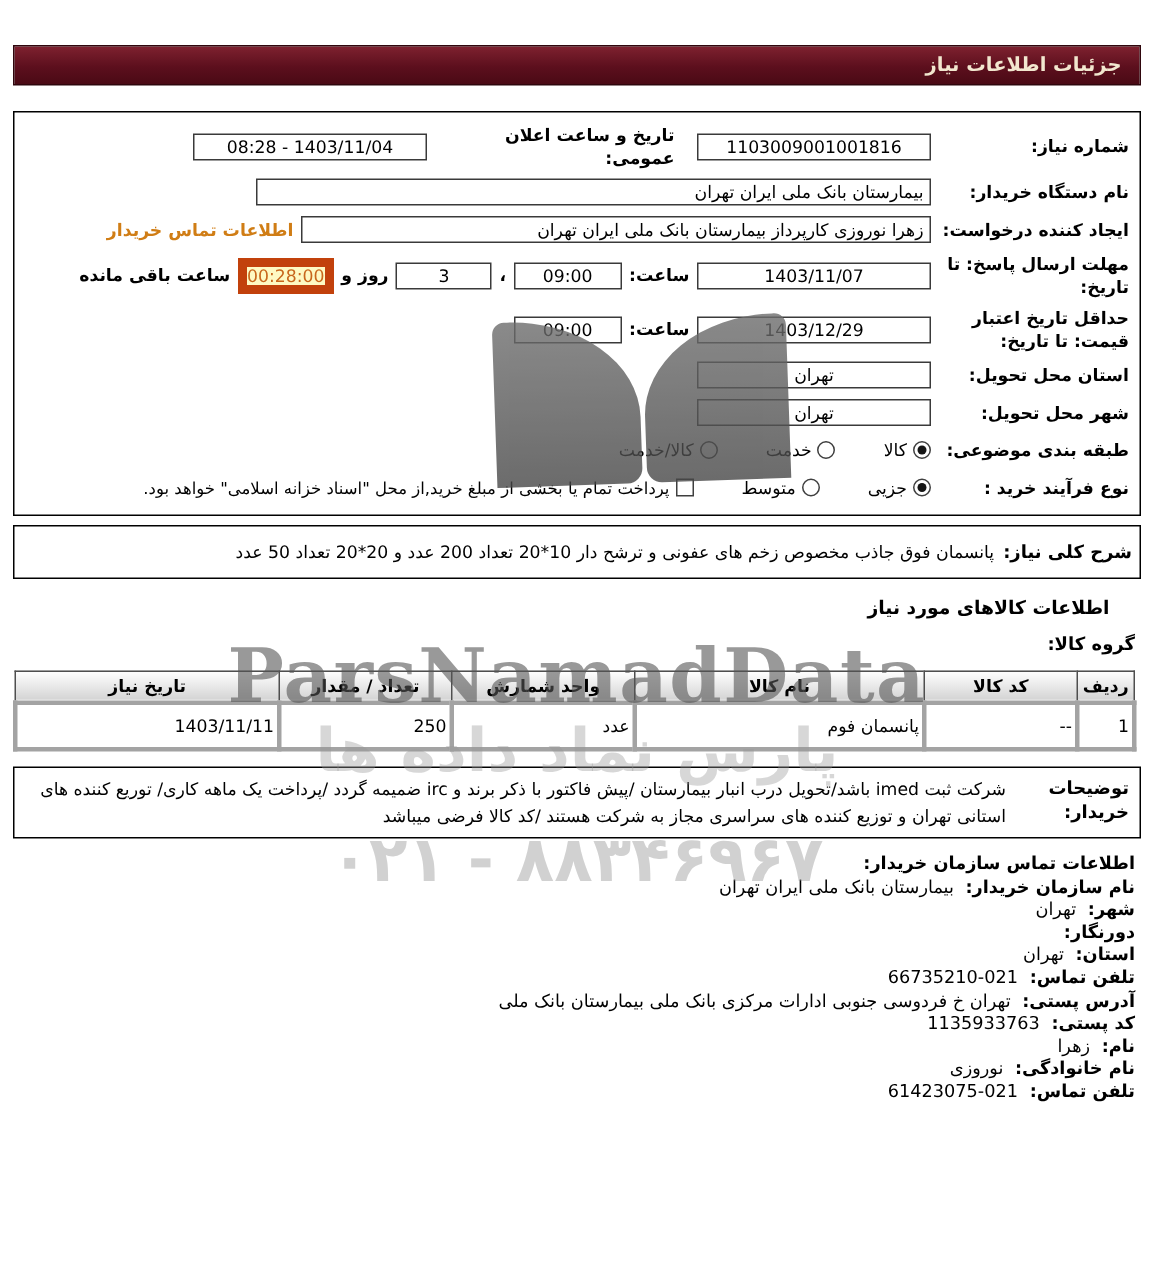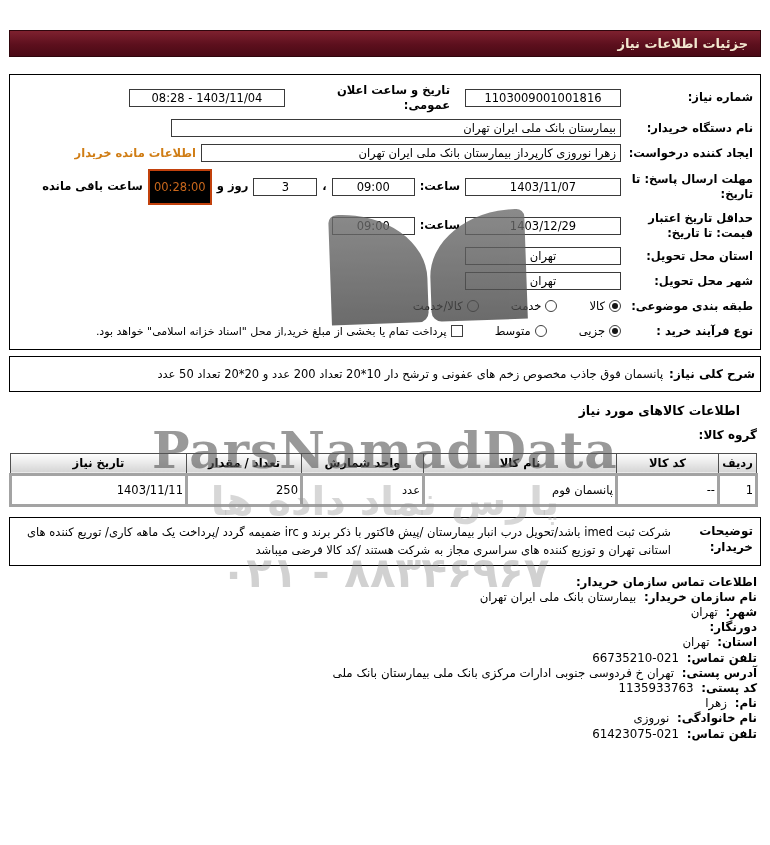--- a/index.html
+++ b/index.html
@@ -7,22 +7,22 @@
   body{height:845px;background:#fff;font-family:"DejaVu Sans",sans-serif;color:#000;direction:rtl;position:relative;overflow:hidden}
   .titlebar{margin:30px 9px 0;height:27px;border:1px solid #2f060d;background:linear-gradient(180deg,#7e212f,#5c0f1d 55%,#4a0a15);color:#f2e7cf;font-weight:bold;font-size:13px;display:flex;align-items:center;padding:0 12px}
   .panel{border:1px solid #000;background:#fff;margin:17px 9px 0;padding:5px 4px}
   .row{display:flex;align-items:center;gap:5px;padding:3px 3px;min-height:25px}
   .lbl{font-weight:bold;font-size:11.5px;line-height:1.3}
   .w1{width:127px;flex:none}
   .w2{width:170px;flex:none;padding-right:10px}
   .input{border:1px solid #3a3a3a;background:#fff;height:18px;font-size:11.5px;display:flex;align-items:center;justify-content:center;padding:0 4px;flex:none}
   .txt{justify-content:flex-start}
   .ltr{direction:ltr}
-  .w156{width:156px}.w450{width:450px}.w400{width:420px}.w68{width:83px}.w64{width:64px}.w530{width:530px}
-  .remain{width:64px;height:36px;border:2px solid #c2410c;background:#000000;color:#c8671c;font-size:11.5px;display:flex;align-items:center;justify-content:center;flex:none}
+  .w156{width:156px}.w450{width:450px}.w400{width:420px}.w68{width:72px}.w64{width:64px}.w530{width:530px}
+  .remain{width:64px;height:24px;border:6px solid #c2410c;background:#fef9c3;color:#c8671c;font-size:11.5px;display:flex;align-items:center;justify-content:center;flex:none}
   .link{color:#d07d15;font-weight:bold;font-size:11.5px;cursor:pointer;white-space:nowrap}
   .radio-item{display:flex;align-items:center;gap:4px;margin-left:27px;cursor:pointer}
   .radio{width:12px;height:12px;border:1px solid #3f3f3f;border-radius:50%;background:#fff;position:relative;flex:none}
   .radio.checked::after{content:"";position:absolute;inset:2px;background:#151515;border-radius:50%}
   .checkbox{width:12px;height:12px;border:1px solid #3f3f3f;background:#fff;flex:none}
   .radio-lbl{font-size:11.5px}
   .chk-lbl{font-size:11px}
   .desc-panel{display:flex;align-items:center;gap:6px;margin:6px 9px 0;border:1px solid #000;padding:8px 5px;min-height:36px}
   .desc-lbl{font-weight:bold;font-size:12px;flex:none}
   .desc-val{font-size:11.5px}
@@ -66,21 +66,21 @@
   </div>
 
   <div class="row">
     <span class="lbl w1">نام دستگاه خریدار:</span>
     <div class="input w450 txt">بیمارستان بانک ملی ایران تهران</div>
   </div>
 
   <div class="row">
     <span class="lbl w1">ایجاد کننده درخواست:</span>
     <div class="input w400 txt">زهرا نوروزی کارپرداز بیمارستان بانک ملی ایران تهران</div>
-    <span class="link">اطلاعات مانده خریدار</span>
+    <span class="link">اطلاعات تماس خریدار</span>
   </div>
 
   <div class="row">
     <span class="lbl w1">مهلت ارسال پاسخ: تا تاریخ:</span>
     <div class="input w156">1403/11/07</div>
     <span class="lbl">ساعت:</span>
     <div class="input w68">09:00</div>
     <span class="lbl">،</span>
     <div class="input w64">3</div>
     <span class="lbl">روز و</span>

